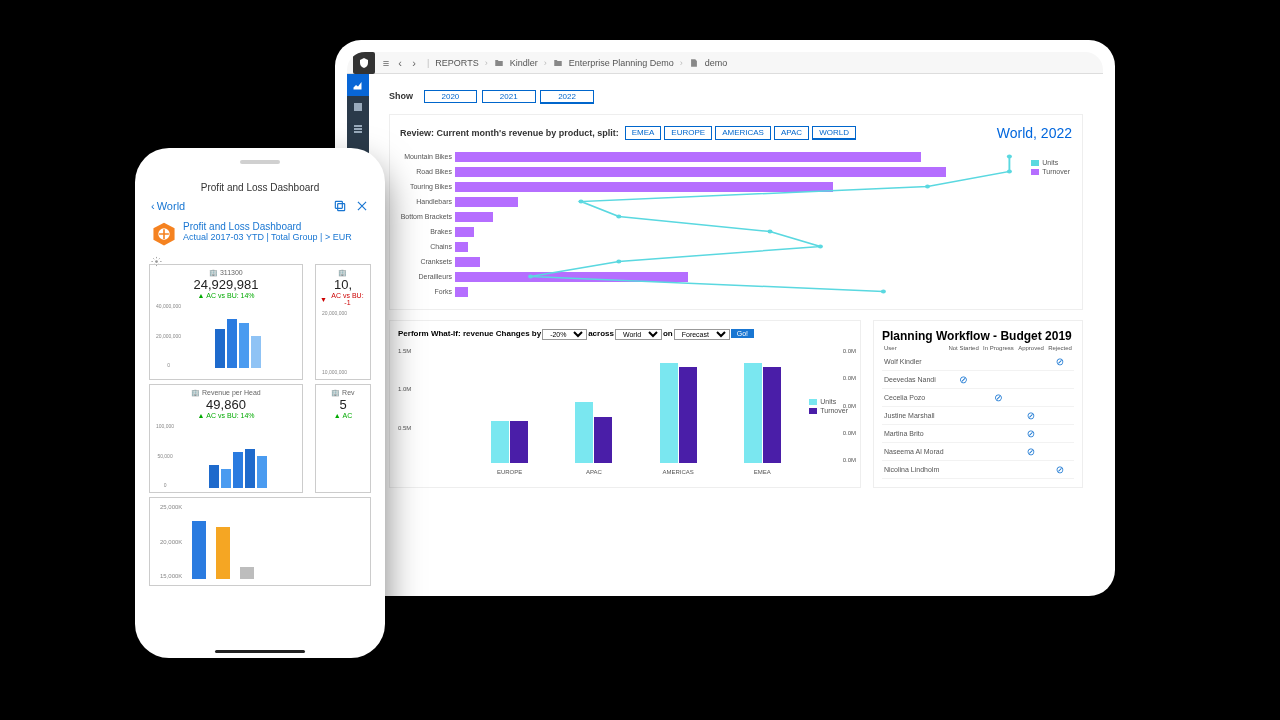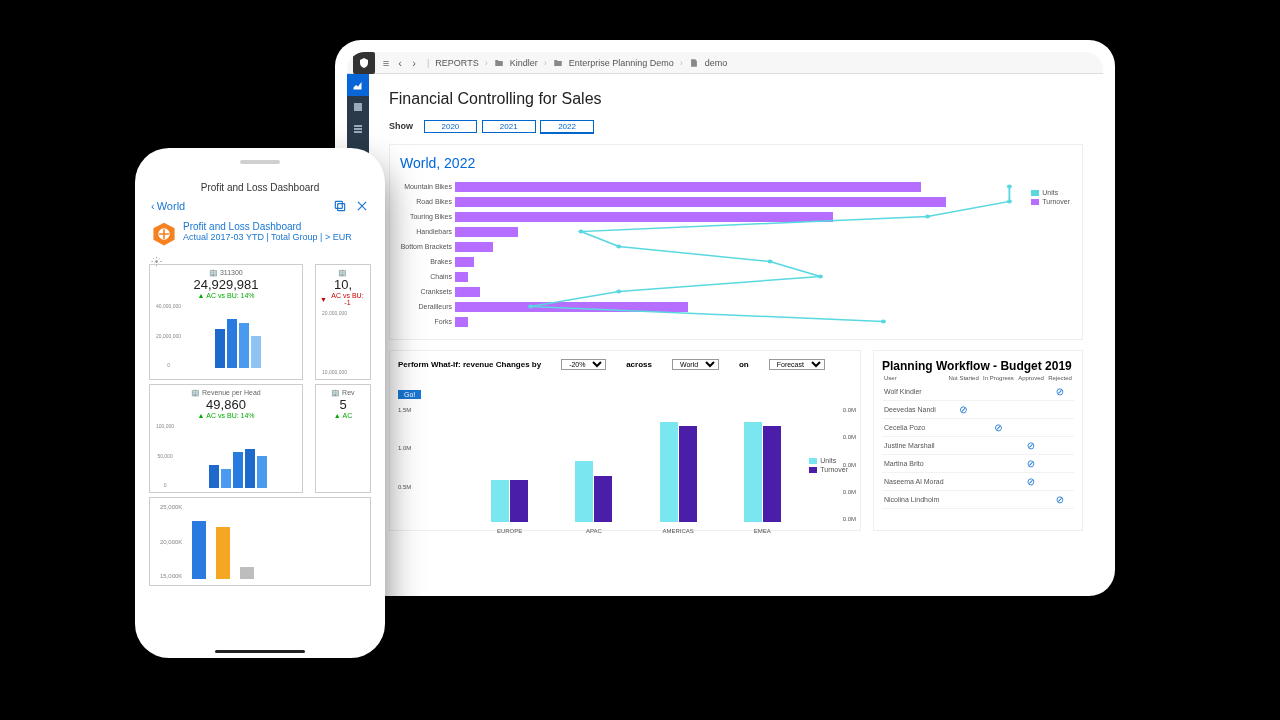--- a/index.html
+++ b/index.html
@@ -48,21 +48,21 @@
 .t-hbar-label{position:absolute;left:-55px;width:52px;text-align:right;font-size:7px;color:#555}
 .t-hbar{height:10px;background:#b56eff}
 .t-line-overlay{position:absolute;left:0;top:0;width:100%;height:100%;pointer-events:none}
 .t-legend{position:absolute;right:-48px;top:10px;font-size:7px;color:#555}
 .t-leg-item{display:flex;align-items:center;gap:3px;margin-bottom:2px}
 .t-leg-sw{width:8px;height:6px}
 
 
 .t-lower{display:flex;gap:12px}
 .t-whatif{flex:1;border:1px solid #eee;padding:8px;background:#fff}
-.t-whatif-hdr{font-size:8px;font-weight:700;margin-bottom:8px;display:flex;align-items:center;gap:20px;flex-wrap:wrap}
+.t-whatif-hdr{font-size:8px;font-weight:700;margin-bottom:8px;display:flex;align-items:flex-start;gap:1px;flex-wrap:wrap}
 .t-sel{border:1px solid #999;font-size:7px;padding:0 3px;background:#fff}
 .t-go{background:#1976d2;color:#fff;border:none;font-size:7px;padding:1px 6px;cursor:pointer}
 .t-vchart{position:relative;height:115px;margin-left:22px;display:flex;align-items:flex-end;justify-content:space-around}
 .t-vgroup{display:flex;align-items:flex-end;gap:1px;position:relative}
 .t-vbar{width:18px}
 .t-vlabel{position:absolute;bottom:-12px;left:50%;transform:translateX(-50%);font-size:6px;color:#555;white-space:nowrap}
 .t-yax{position:absolute;left:-22px;top:0;height:100%;font-size:6px;color:#555;display:flex;flex-direction:column;justify-content:space-between}
 .t-leg2{position:absolute;right:4px;top:50px;font-size:7px;color:#555}
 .t-ryax{position:absolute;right:-4px;top:0;height:100%;font-size:6px;color:#555;display:flex;flex-direction:column;justify-content:space-between;align-items:flex-end}
 
@@ -161,30 +161,39 @@
           </svg>
         </div>
     <div class="t-side-item">
           <svg viewBox="0 0 24 24">
             <path d="M4 4h16v4H4zM4 10h16v4H4zM4 16h16v4H4z"></path>
           </svg>
         </div>
   </div>
 
   <div class="t-main">
-    <h1 class="t-title">Financial Controlling for Sales</h1>
     <div class="t-show">
       <span class="t-show-label">Show</span>
       <span class="t-year">2020</span>
       <span class="t-year">2021</span>
       <span class="t-year active">2022</span>
     </div>
 
     <div class="t-panel">
       <div class="t-panel-hdr">
+        <div style="display:flex;align-items:center;gap:6px">
+          <span class="t-review-label">Review: Current month's revenue by product, split:</span>
+          <div class="t-region-btns">
+            <span class="t-region">EMEA</span>
+            <span class="t-region">EUROPE</span>
+            <span class="t-region">AMERICAS</span>
+            <span class="t-region">APAC</span>
+            <span class="t-region active">WORLD</span>
+          </div>
+        </div>
         <span class="t-world">World, 2022</span>
       </div>
 
       <div class="t-hbarchart">
         <div id="hbars">
               <div class="t-hbar-row">
                 <span class="t-hbar-label">Mountain Bikes</span>
                 <div class="t-hbar" style="width:82.22222222222221%"></div>
               </div>
               <div class="t-hbar-row">

